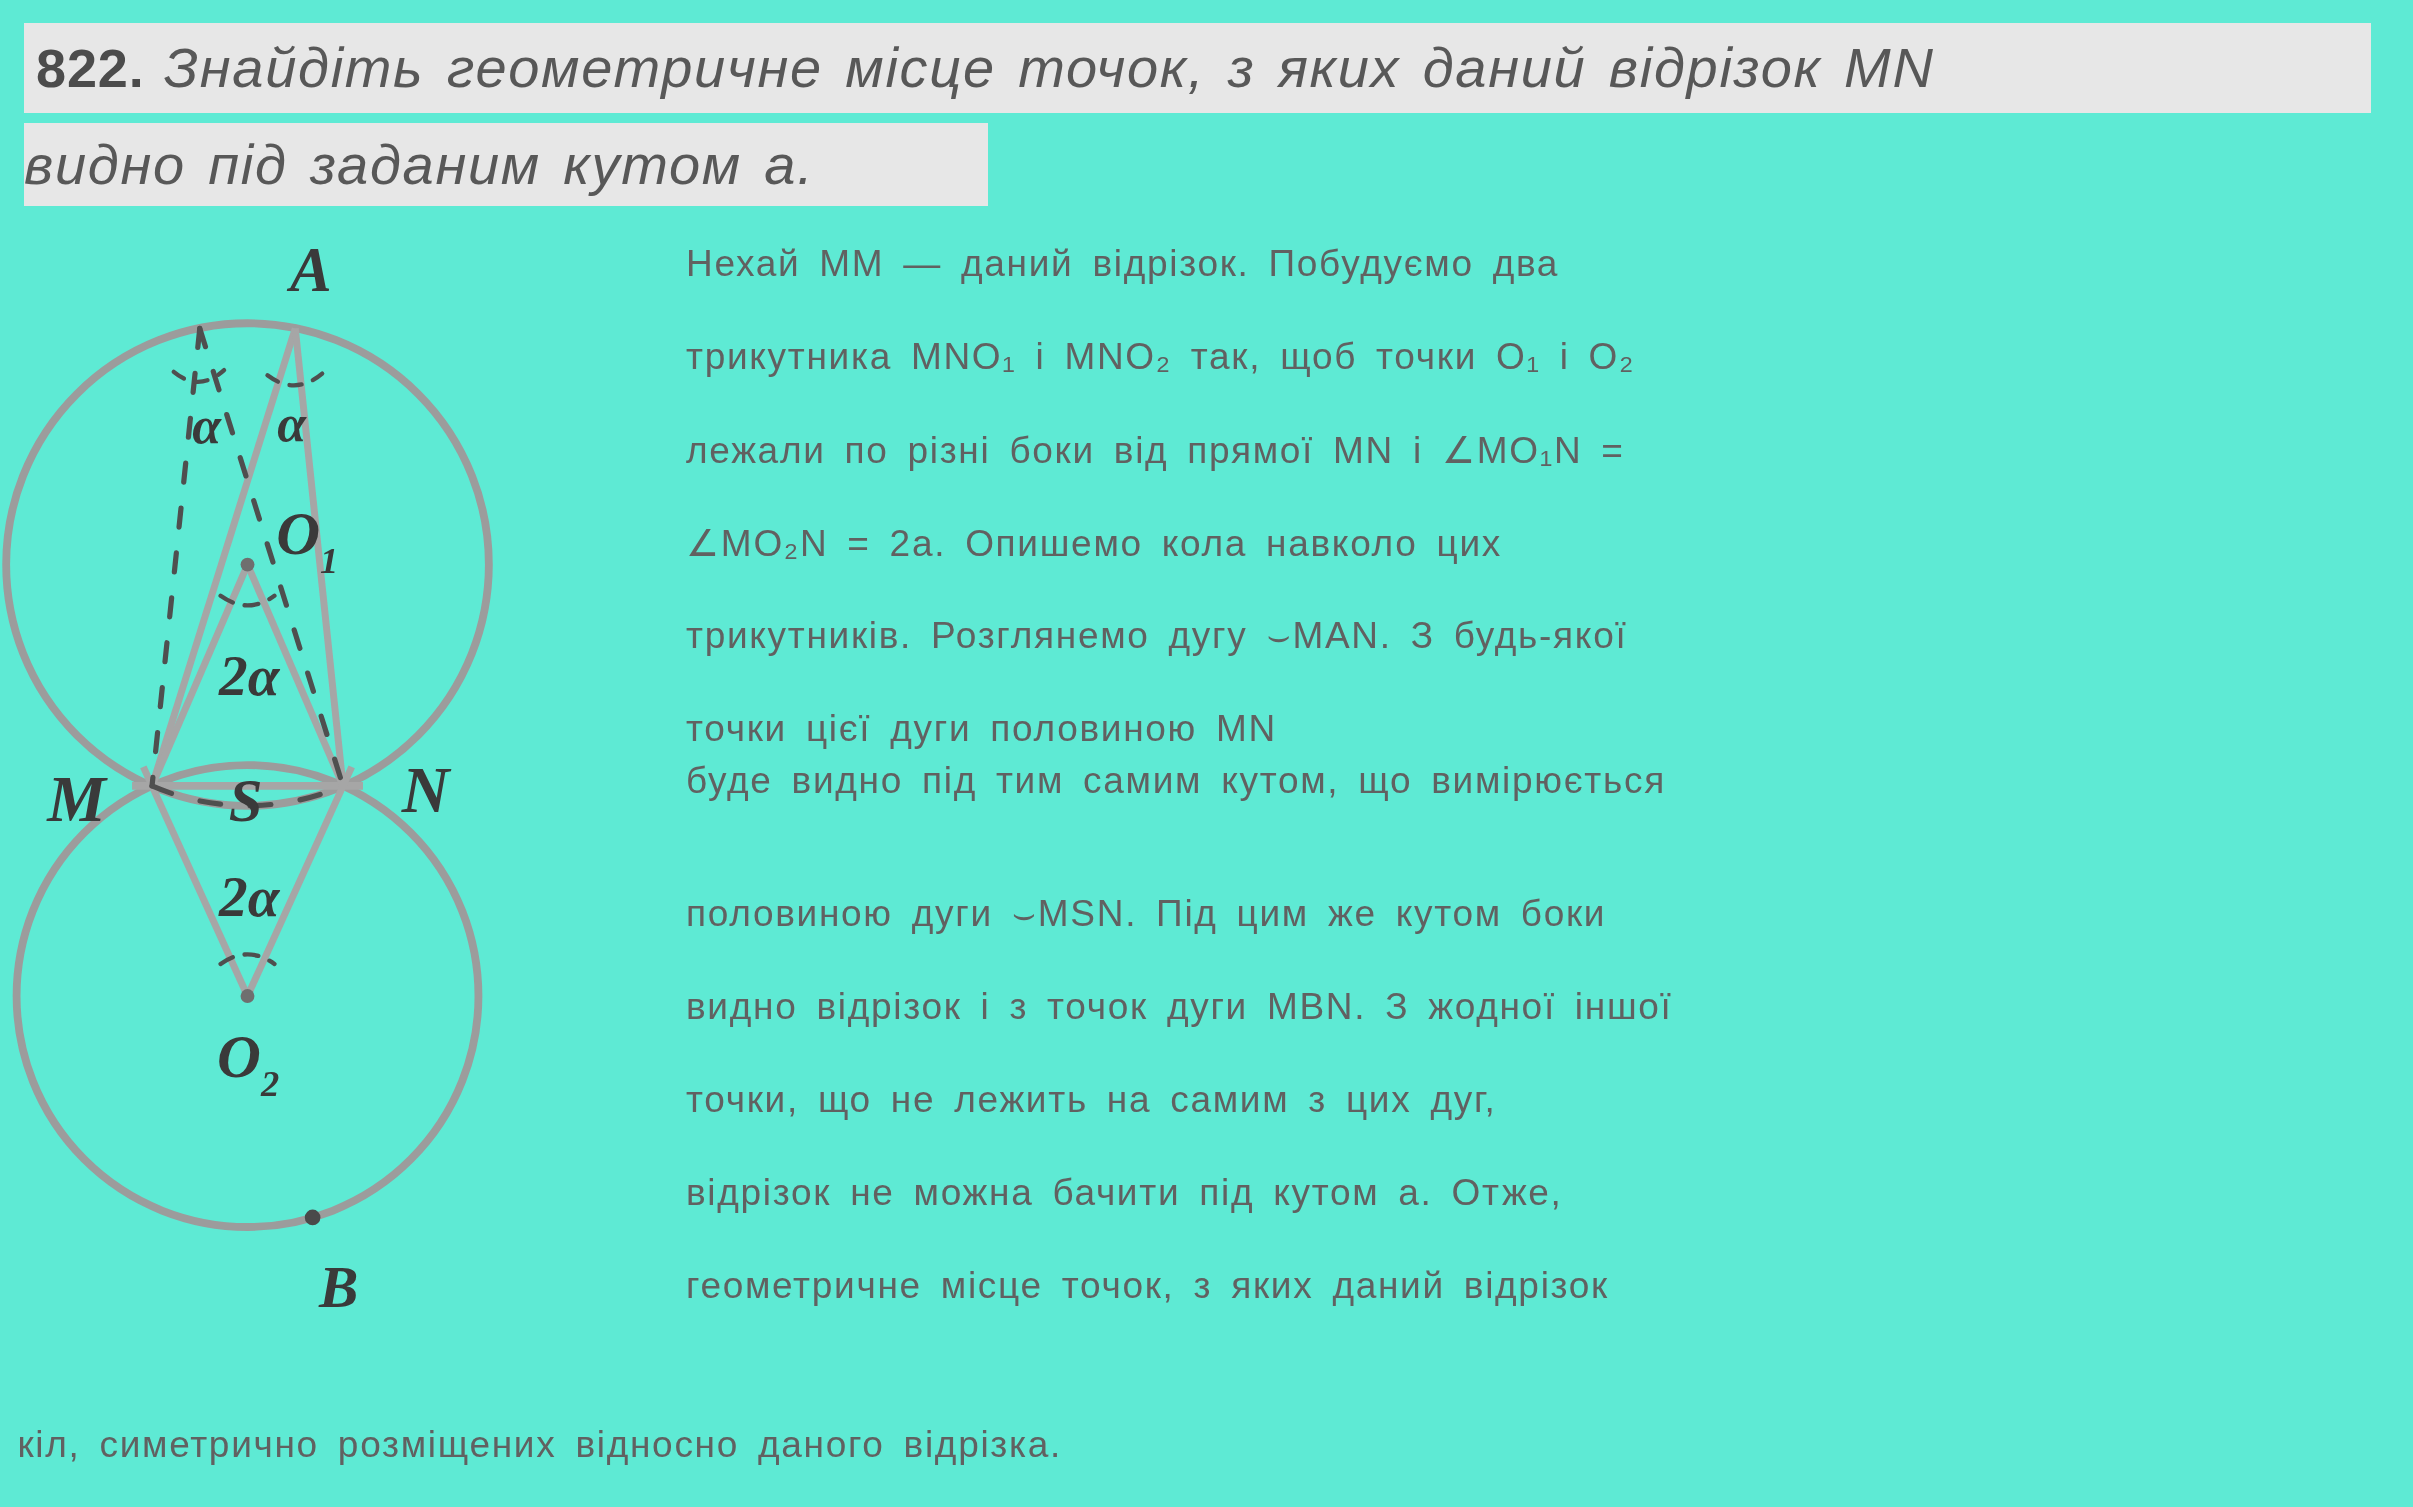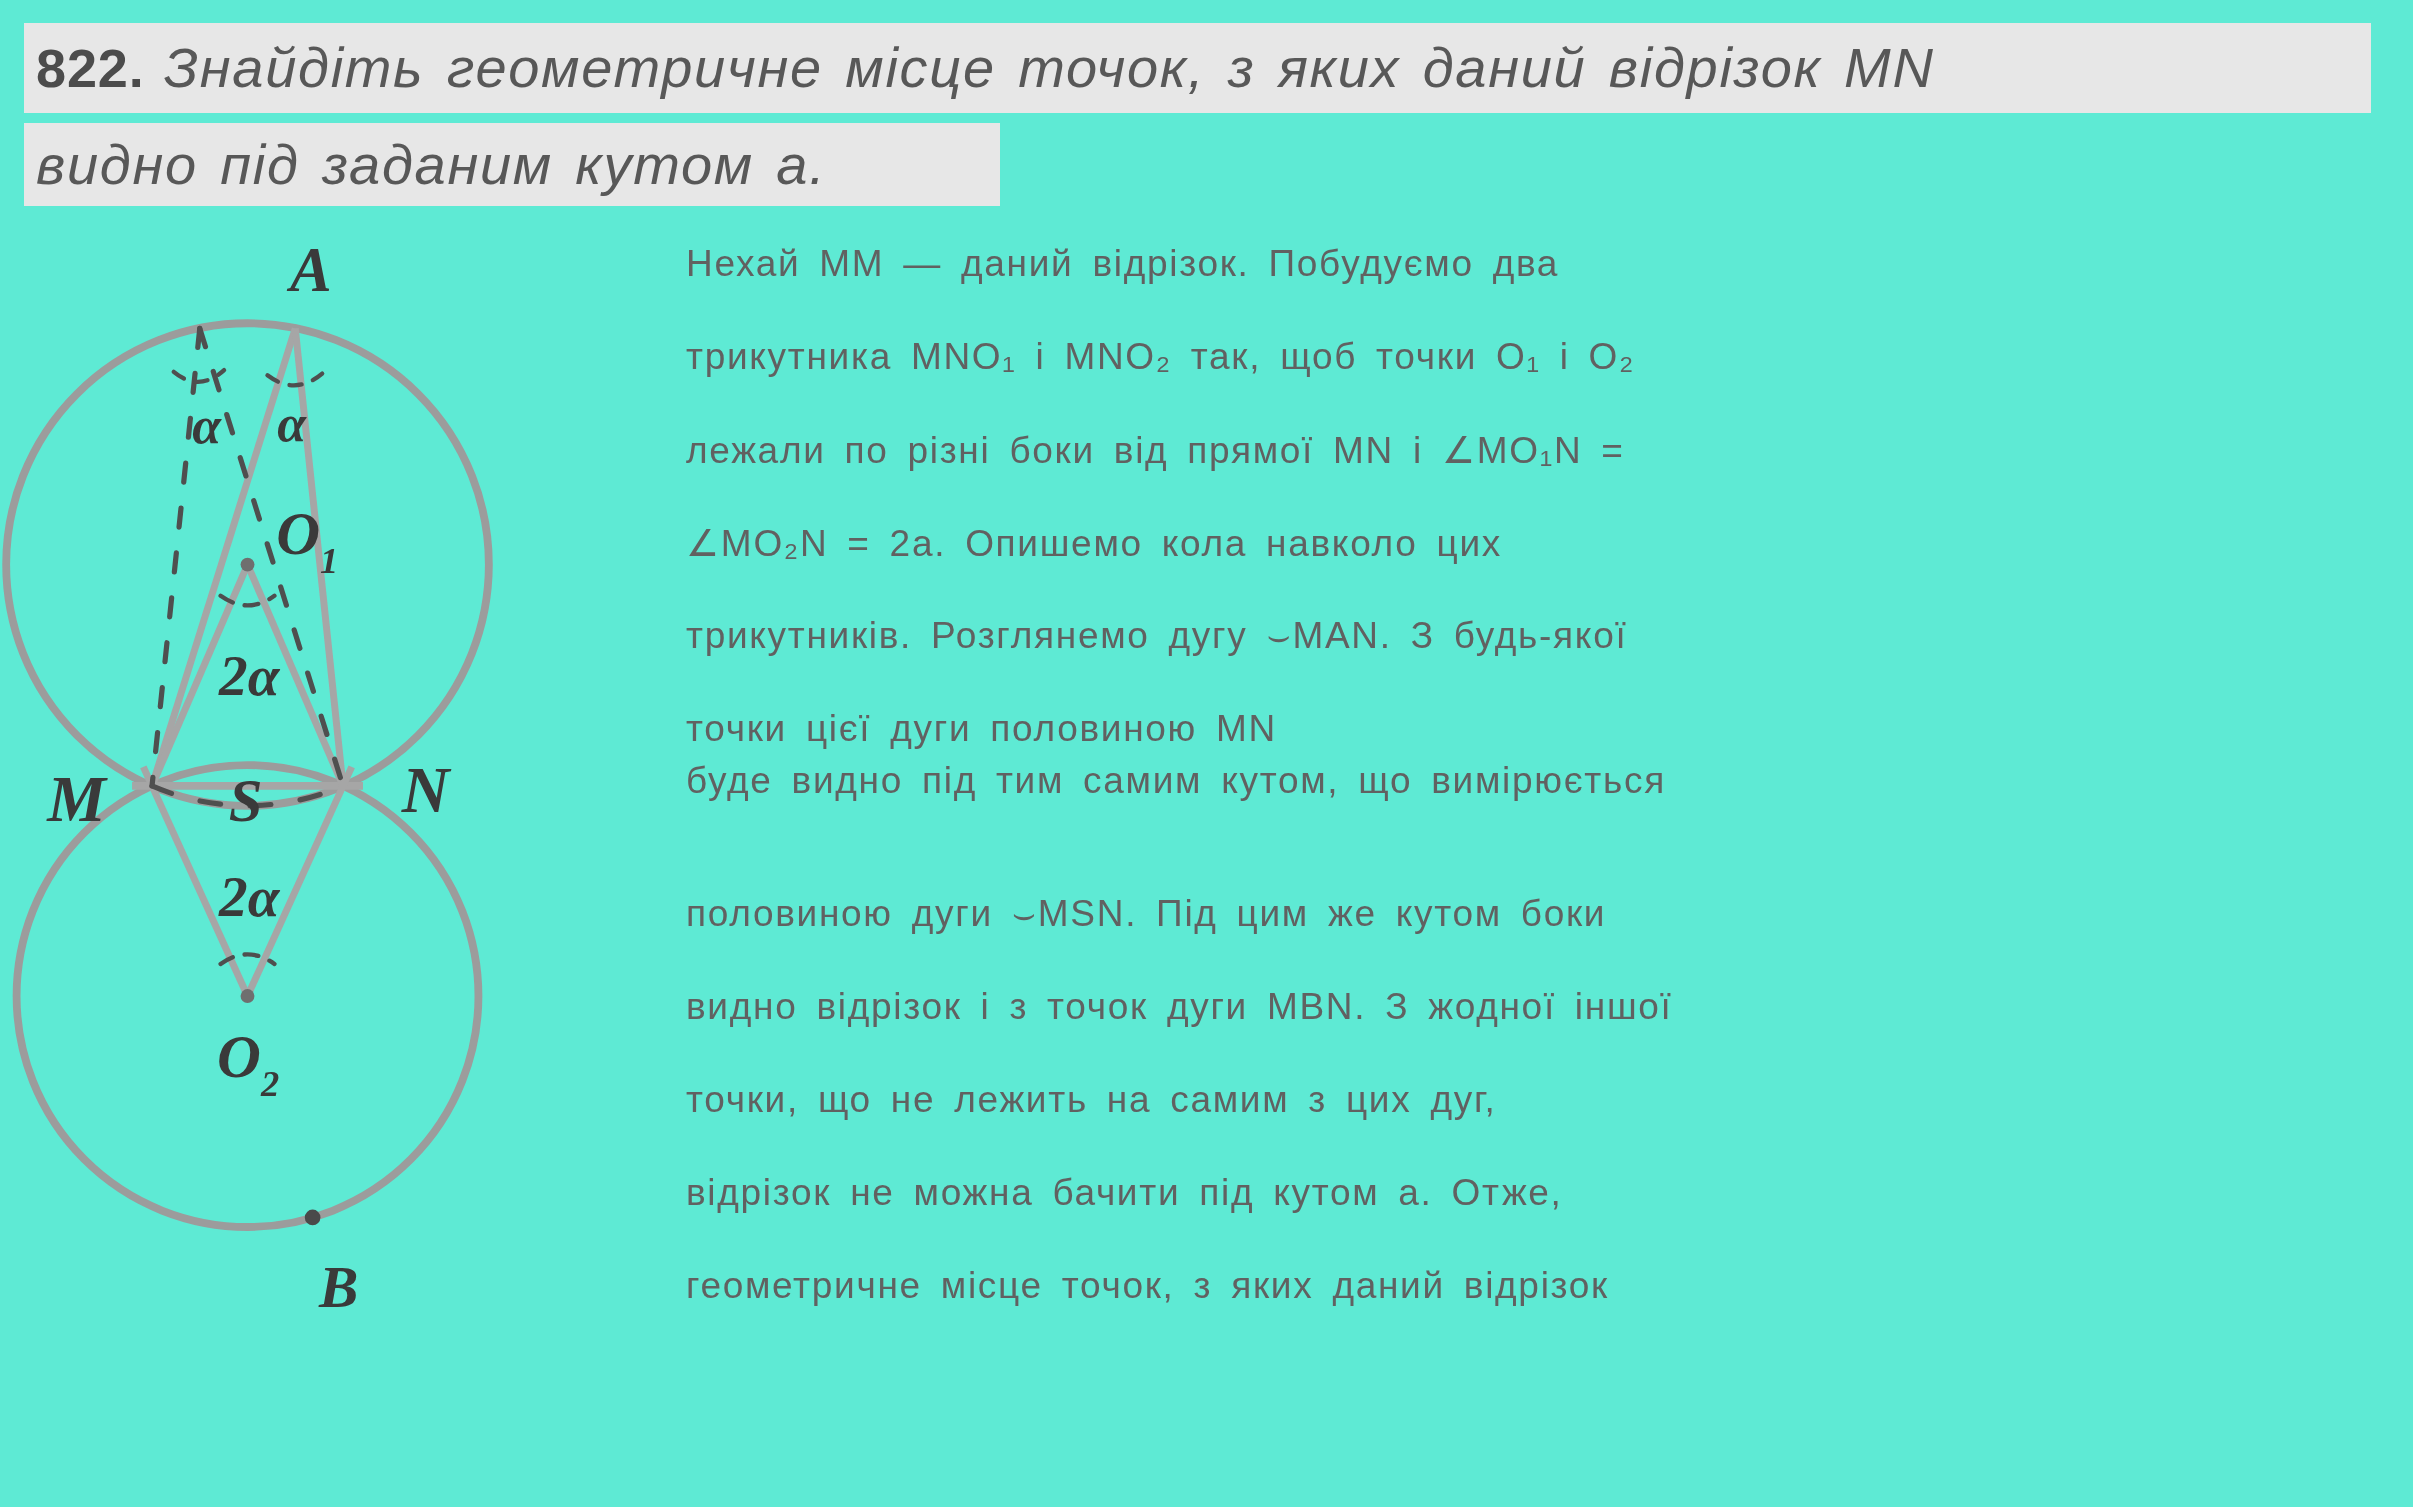--- a/index.html
+++ b/index.html
@@ -11,21 +11,21 @@
     overflow:hidden;
   }
   
   .hl{
     position:absolute;
     background:var(--hl-bg);
     display:flex;align-items:center;
     white-space:nowrap;
   }
   #hl1{left:24px;top:22.6px;width:2335px;height:90px;padding-left:12px;}
-  #hl2{left:24px;top:123px;width:964px;height:83px;padding-left:12px;}
+  #hl2{left:24px;top:123px;width:964px;height:83px;}
   .prob-num{
     font-weight:bold;
     font-style:normal;
     color:var(--num-color);
     font-size:54px;
     letter-spacing:0.9px;
     margin-right:19px;
   }
   .prob-text{
     font-style:italic;
@@ -71,20 +71,21 @@
   <div class="bodyline" style="top:429px">лежали по різні боки від прямої MN і ∠MO₁N =</div>
   <div class="bodyline" style="top:522px">∠MO₂N = 2a. Опишемо кола навколо цих</div>
   <div class="bodyline" style="top:615px">трикутників. Розглянемо дугу ⌣MAN. З будь-якої</div>
   <div class="bodyline" style="top:708px">точки цієї дуги половиною MN</div>
   <div class="bodyline" style="top:760px">буде видно під тим самим кутом, що вимірюється</div>
   <div class="bodyline" style="top:893px">половиною дуги ⌣MSN. Під цим же кутом боки</div>
   <div class="bodyline" style="top:986px">видно відрізок і з точок дуги MBN. З жодної іншої</div>
   <div class="bodyline" style="top:1079px">точки, що не лежить на самим з цих дуг,</div>
   <div class="bodyline" style="top:1172px">відрізок не можна бачити під кутом а. Отже,</div>
   <div class="bodyline" style="top:1265px">геометричне місце точок, з яких даний відрізок</div>
+  <div id="bl13" class="bodyline" style="top:1424px">кіл, симетрично розміщених відносно даного відрізка.</div>
 
   <svg id="diagram" width="673" height="1172" viewBox="0 260 775 1350">
 
     <circle cx="285" cy="650" r="278" fill="none" stroke="var(--circle-stroke)" stroke-width="9"></circle>
     <circle cx="285" cy="1147" r="266" fill="none" stroke="var(--circle-stroke)" stroke-width="9"></circle>
 
     <line x1="152" y1="905" x2="418" y2="905" stroke="var(--line-stroke)" stroke-width="9"></line>
 
     <line x1="340" y1="378" x2="175" y2="905" stroke="var(--line-stroke)" stroke-width="8"></line>
     <line x1="340" y1="378" x2="395" y2="905" stroke="var(--line-stroke)" stroke-width="8"></line>

